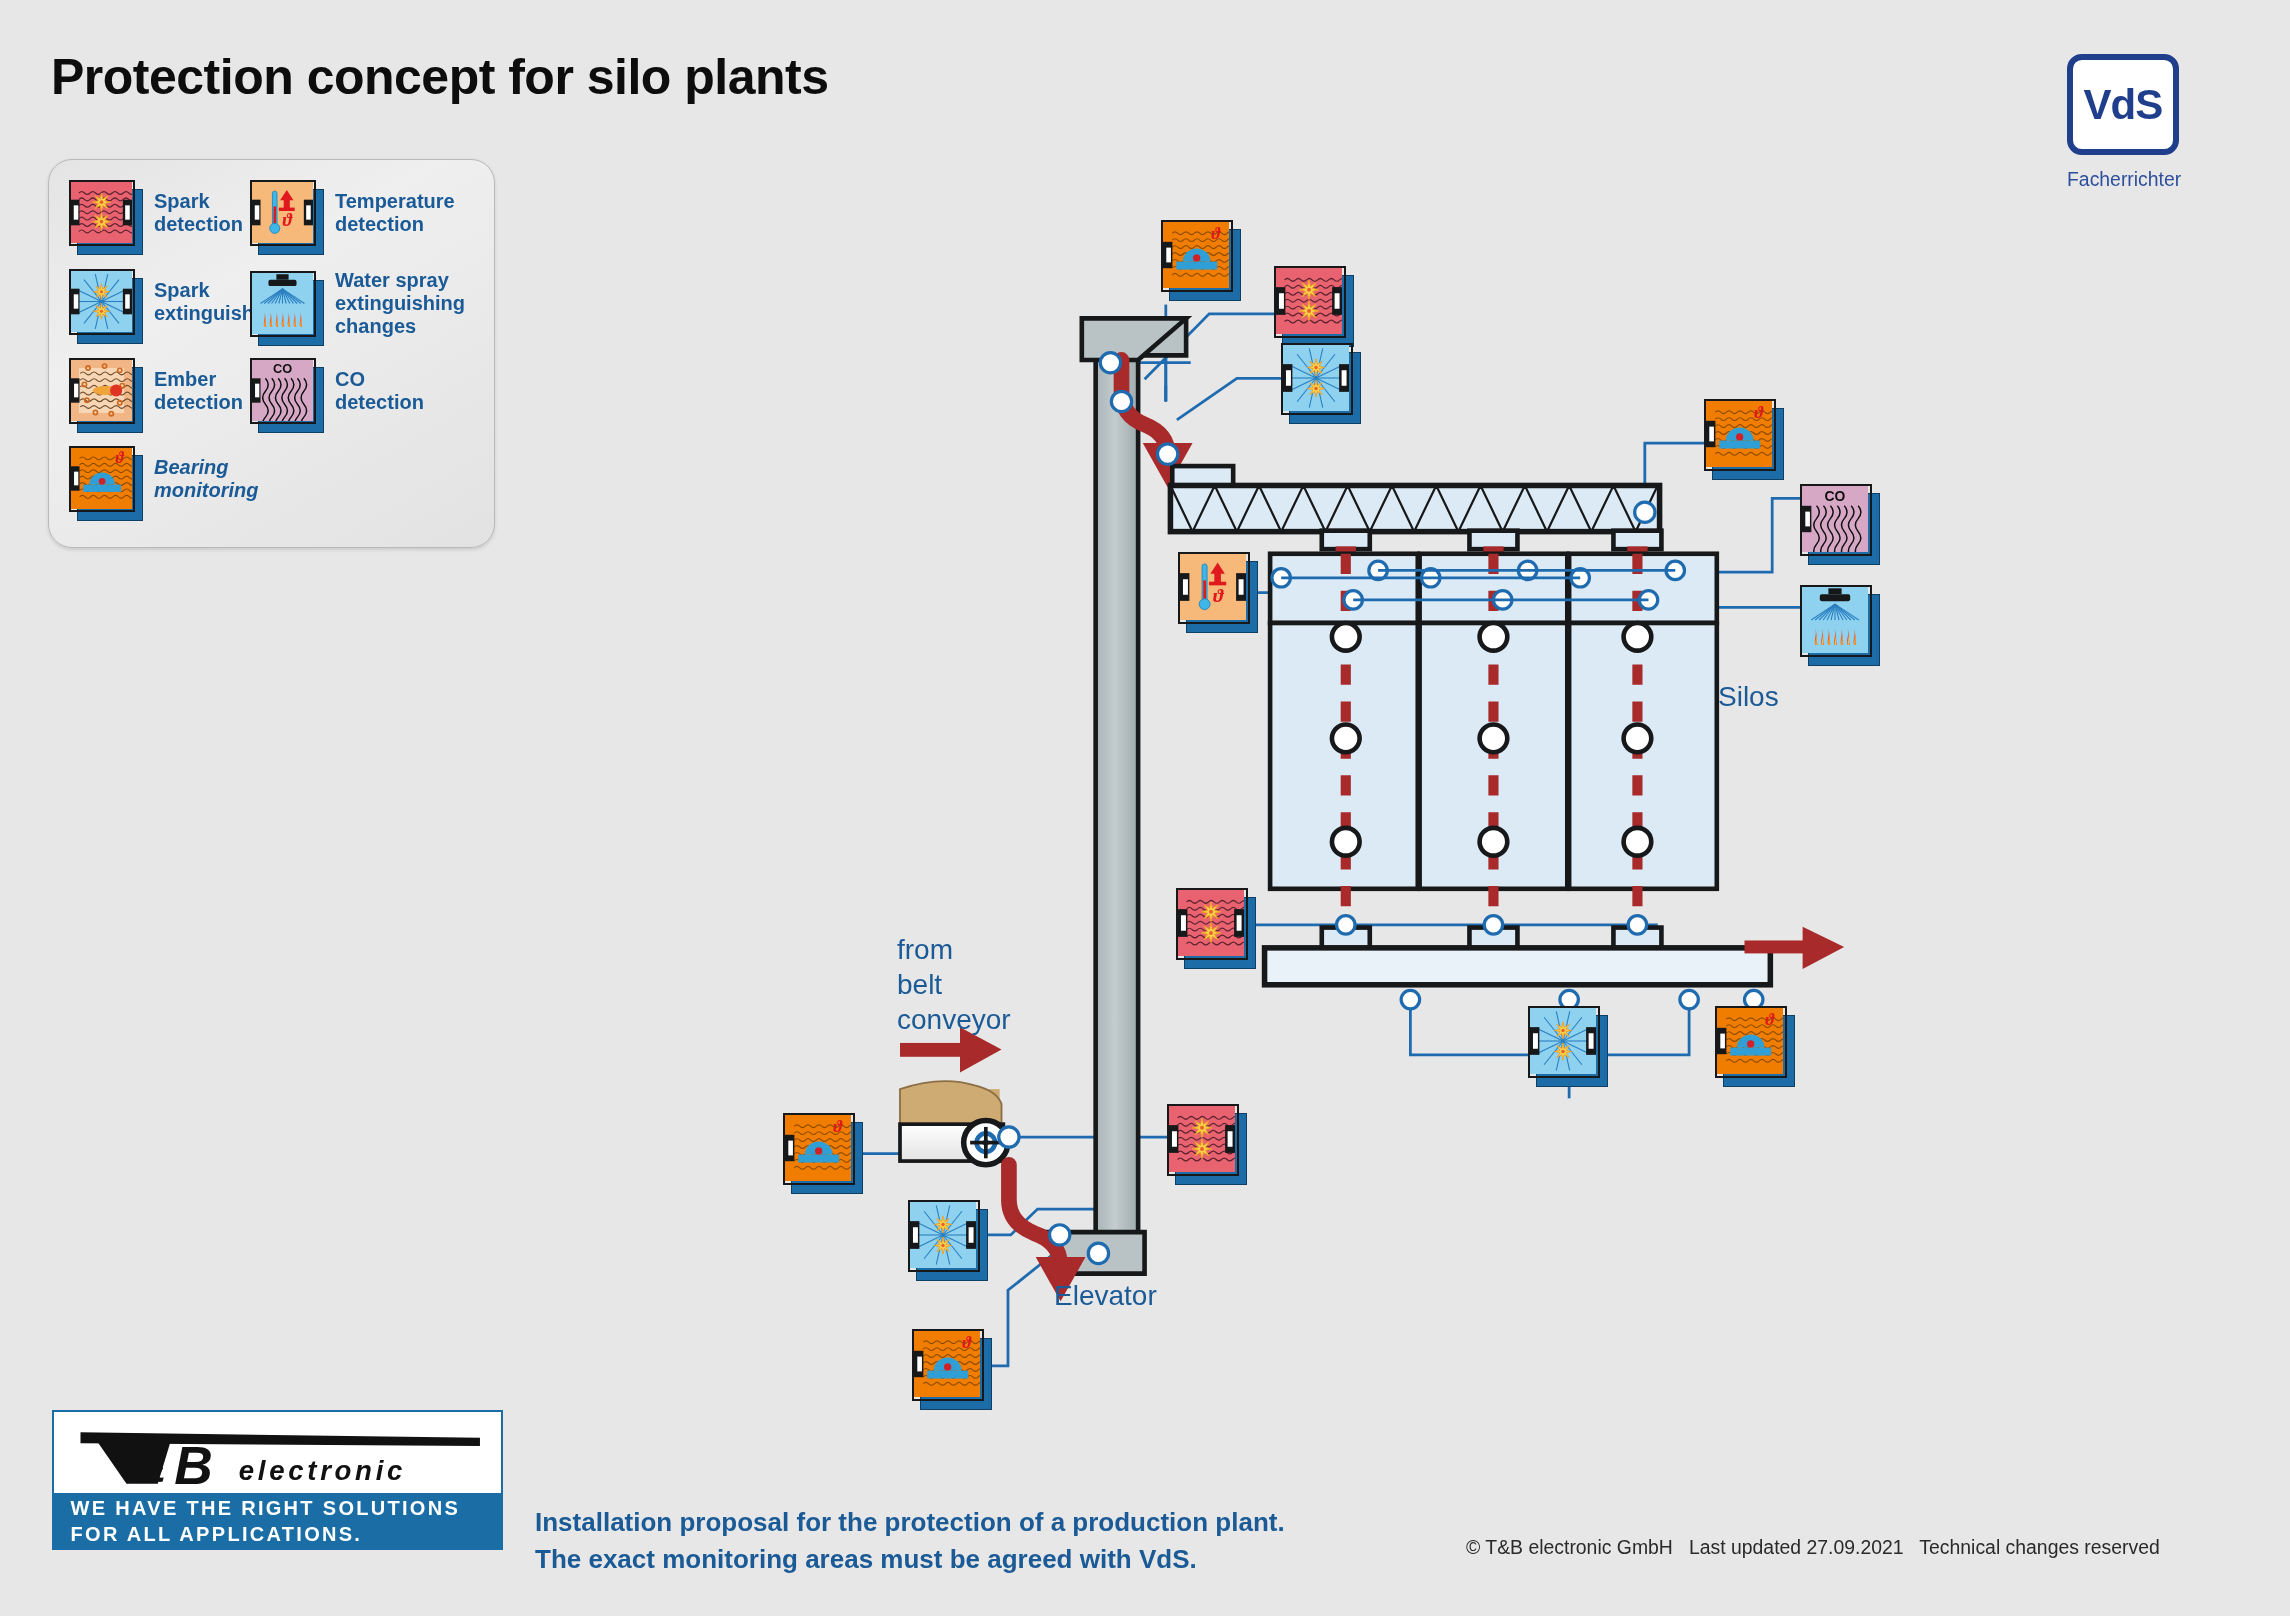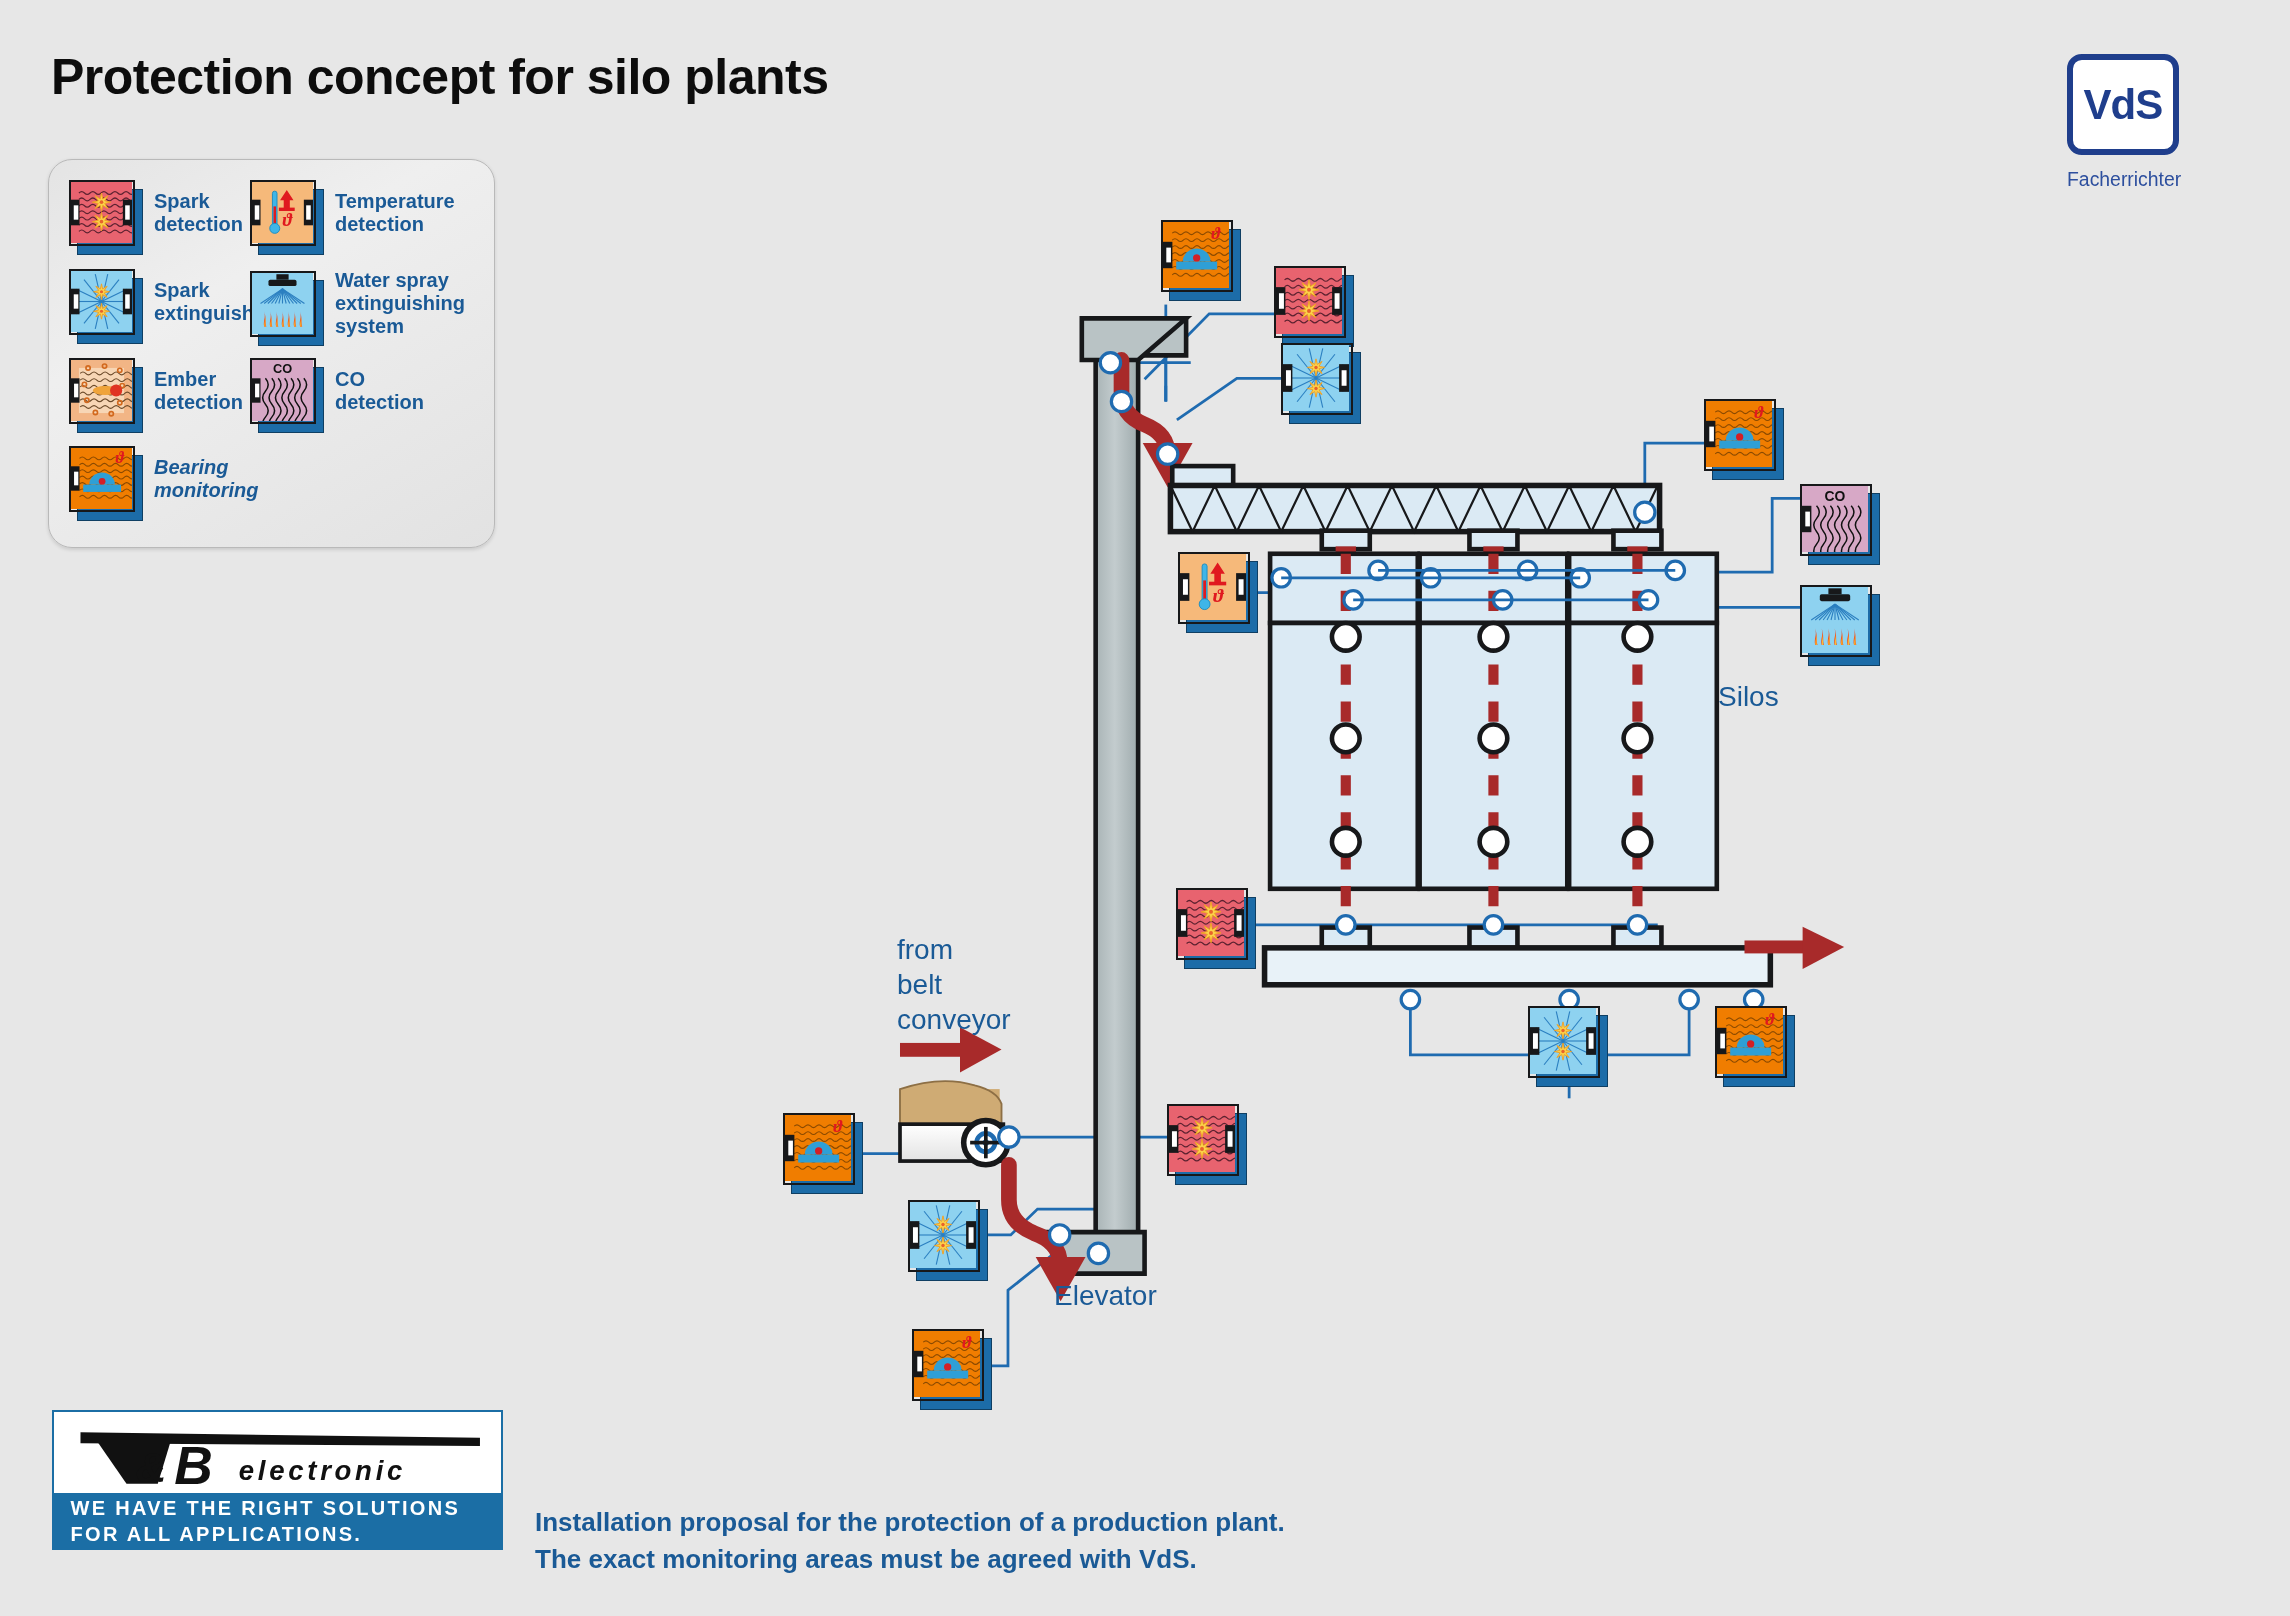--- a/index.html
+++ b/index.html
@@ -189,21 +189,21 @@
             C54.516000000000005,48.839999999999996 52.800000000000004,52.800000000000004 54.318000000000005,58.08 Z" fill="#f04a1e"></path>
             <path d="M52.404,58.08 C51.744,52.800000000000004 53.724000000000004,51.480000000000004 52.668,46.199999999999996
             C53.988,51.480000000000004 52.932,54.12 53.724000000000004,58.08 Z" fill="#fbc02d"></path>
        <rect x="26.400000000000002" y="1.32" width="13.200000000000001" height="5.9399999999999995" fill="#17181a"></rect>
        <rect x="17.82" y="7.26" width="30.360000000000003" height="6.93" rx="2" fill="#17181a"></rect>
             </svg>
           </div>
         </div>
         <div class="lbl" style="white-space: pre;">Water spray
 extinguishing
-system</div>
+changes</div>
       </div>
       <div class="lg-item" style="left: 20px; top: 198px;">
         <div class="dev" style="width: 66px; height: 66px; flex: 0 0 auto;">
           <div class="shadow"></div>
           <div class="face">
             <svg width="61" height="61" viewBox="0 0 66 66">
               <rect width="66" height="66" fill="#f2b585"></rect>
        <rect x="8.58" y="8.58" width="48.839999999999996" height="48.839999999999996" fill="#f7d6b5"></rect>
        <path d="M9.9,14.52 q3,-3 6,0 q3,3 6,0 q3,-3 6,0 q3,3 6,0 q3,-3 6,0 q3,3 6,0 q3,-3 6,0 q3,3 6,0 q3,-3 6,0 q3,3 6,0 q3,-3 6,0 q3,3 6,0 q3,-3 6,0 q3,3 6,0 q3,-3 6,0 q3,3 6,0 M9.9,21.78 q3,-3 6,0 q3,3 6,0 q3,-3 6,0 q3,3 6,0 q3,-3 6,0 q3,3 6,0 q3,-3 6,0 q3,3 6,0 q3,-3 6,0 q3,3 6,0 q3,-3 6,0 q3,3 6,0 q3,-3 6,0 q3,3 6,0 q3,-3 6,0 q3,3 6,0 M9.9,29.04 q3,-3 6,0 q3,3 6,0 q3,-3 6,0 q3,3 6,0 q3,-3 6,0 q3,3 6,0 q3,-3 6,0 q3,3 6,0 q3,-3 6,0 q3,3 6,0 q3,-3 6,0 q3,3 6,0 q3,-3 6,0 q3,3 6,0 q3,-3 6,0 q3,3 6,0 M9.9,36.3 q3,-3 6,0 q3,3 6,0 q3,-3 6,0 q3,3 6,0 q3,-3 6,0 q3,3 6,0 q3,-3 6,0 q3,3 6,0 q3,-3 6,0 q3,3 6,0 q3,-3 6,0 q3,3 6,0 q3,-3 6,0 q3,3 6,0 q3,-3 6,0 q3,3 6,0 M9.9,43.56 q3,-3 6,0 q3,3 6,0 q3,-3 6,0 q3,3 6,0 q3,-3 6,0 q3,3 6,0 q3,-3 6,0 q3,3 6,0 q3,-3 6,0 q3,3 6,0 q3,-3 6,0 q3,3 6,0 q3,-3 6,0 q3,3 6,0 q3,-3 6,0 q3,3 6,0 M9.9,50.81999999999999 q3,-3 6,0 q3,3 6,0 q3,-3 6,0 q3,3 6,0 q3,-3 6,0 q3,3 6,0 q3,-3 6,0 q3,3 6,0 q3,-3 6,0 q3,3 6,0 q3,-3 6,0 q3,3 6,0 q3,-3 6,0 q3,3 6,0 q3,-3 6,0 q3,3 6,0 " fill="none" stroke="#6b4a2a" stroke-width="1.2"></path>
        <circle cx="18.48" cy="8.58" r="2.31" fill="none" stroke="#d2691e" stroke-width="1.8"></circle>
@@ -281,20 +281,21 @@
     <div class="bar">
       <div>WE HAVE THE RIGHT SOLUTIONS</div>
       <div>FOR ALL APPLICATIONS.</div>
     </div>
   </div>
 
   <div id="caption">
     <div>Installation proposal for the protection of a production plant.</div>
     <div>The exact monitoring areas must be agreed with VdS.</div>
   </div>
+  <div id="copy">© T&amp;B electronic GmbH   Last updated 27.09.2021   Technical changes reserved</div>
 
   <svg class="abs" id="plant" style="left:0;top:0;" width="2291" height="1617" viewBox="0 0 2482 1752">
 
     <defs>
       <marker id="none"></marker>
       <linearGradient id="steelGrad" x1="0" y1="0" x2="1" y2="0">
         <stop offset="0%" stop-color="#a9b4b6"></stop>
         <stop offset="45%" stop-color="#c3ccce"></stop>
         <stop offset="100%" stop-color="#9fabad"></stop>
       </linearGradient>

